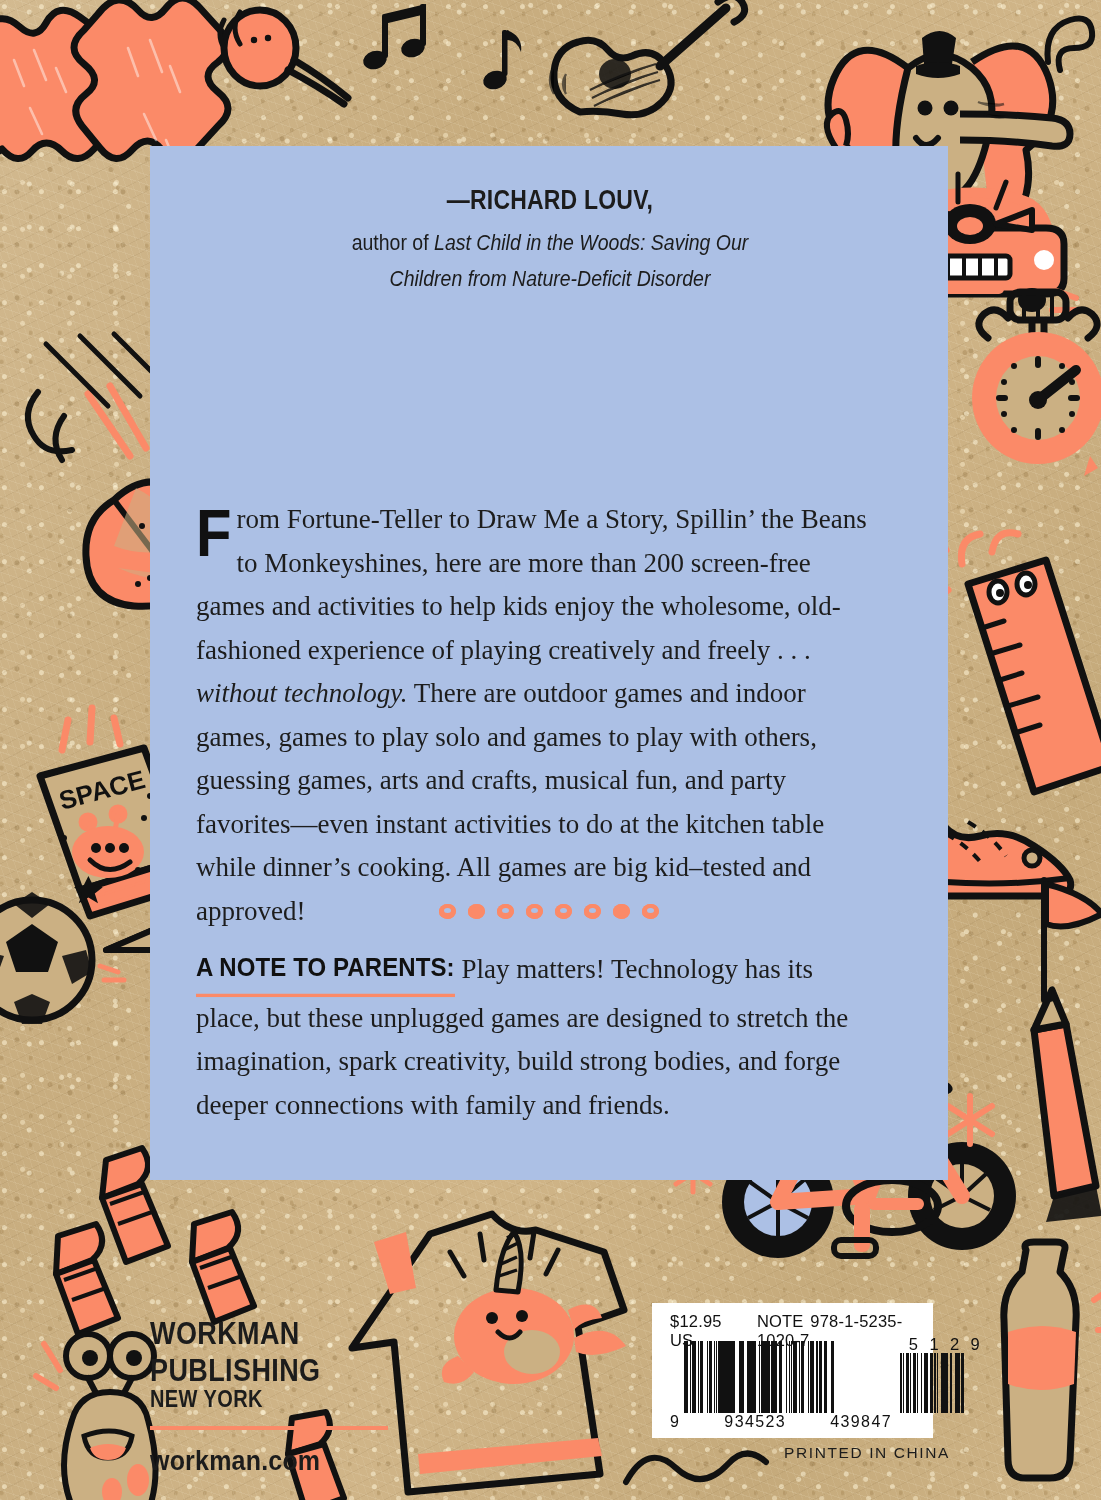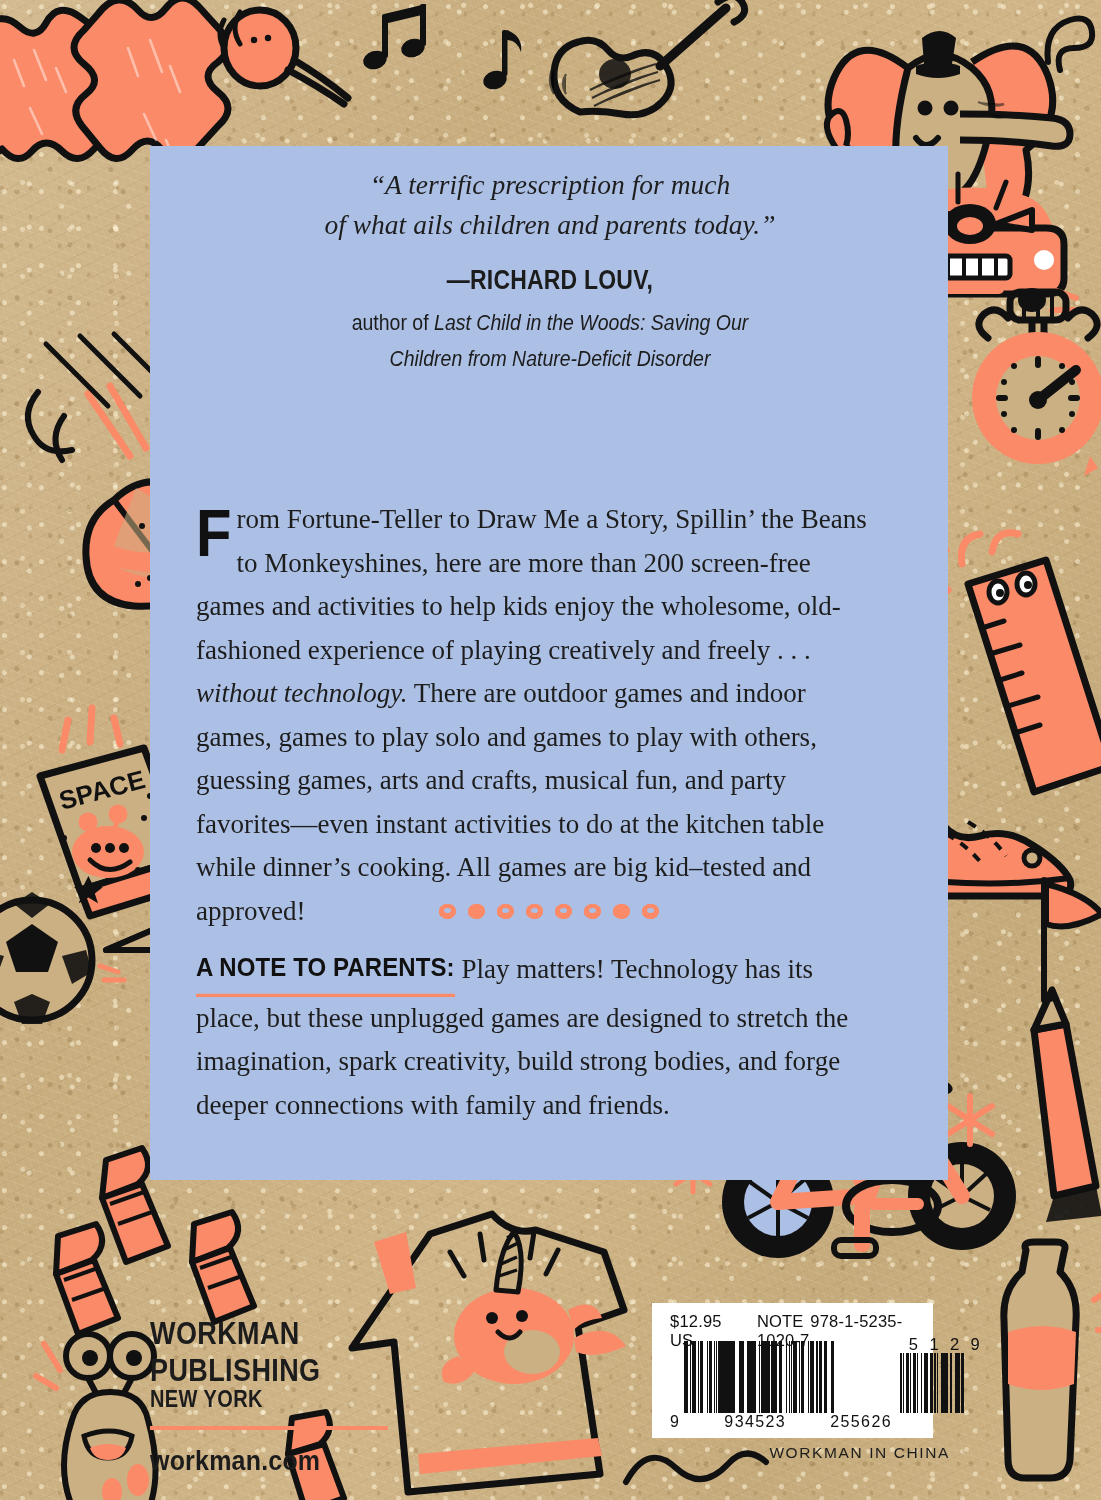--- a/index.html
+++ b/index.html
@@ -682,24 +682,20 @@
     <svg width="50" height="50" viewBox="0 0 50 50">
       <g stroke="#fb8a68" stroke-width="5" stroke-linecap="round">
           <path d="M25 4 l0 42M7 13 l36 24M43 13 l-36 24"></path>
         </g>
     </svg>
   </div>
 
   <div id="blue-panel"></div>
 
   <div id="blurb-block">
-    <p id="blurb-quote">
-      <span>“A terrific prescription for much</span><br>
-      <span>of what ails children and parents today.”</span>
-    </p>
     <p id="blurb-attrib-name">—RICHARD LOUV,</p>
     <p id="blurb-attrib-role">
       <span>author of </span><span class="ital">Last Child in the Woods: Saving Our</span><br>
       <span class="ital">Children from Nature-Deficit Disorder</span>
     </p>
   </div>
 
 
   <div id="body-copy">
     <span id="dropcap">F</span><span>rom Fortune-Teller to Draw Me a Story, Spillin’ the Beans to Monkeyshines, here are more than 200 screen-free games and activities to help kids enjoy the wholesome, old-fashioned experience of playing creatively and freely . . . </span><em>without technology.</em><span> There are outdoor games and indoor games, games to play solo and games to play with others, guessing games, arts and crafts, musical fun, and party favorites—even instant activities to do at the kitchen table while dinner’s cooking. All games are big kid–tested and approved!</span>
@@ -825,21 +821,21 @@
         <i style="width:1px"></i>
         <i style="width:2px;background:transparent"></i>
         <i style="width:3px"></i>
         <i style="width:4px;background:transparent"></i>
         <i style="width:3px"></i>
         <i style="width:4px;background:transparent"></i>
       </div>
     <div id="ean-digits">
       <span>9</span>
       <span>934523</span>
-      <span>255626</span>
+      <span>439847</span>
     </div>
     <div id="addon-digits">5 1 2 9 5</div>
     <div id="barcode-addon" class="bars">
         <i style="width:2px"></i>
         <i style="width:1px;background:transparent"></i>
         <i style="width:1px"></i>
         <i style="width:2px;background:transparent"></i>
         <i style="width:3px"></i>
         <i style="width:1px;background:transparent"></i>
         <i style="width:1px"></i>
@@ -871,15 +867,15 @@
         <i style="width:1px"></i>
         <i style="width:3px;background:transparent"></i>
         <i style="width:2px"></i>
         <i style="width:undefinedpx;background:transparent"></i>
         <i style="width:3px"></i>
         <i style="width:1px;background:transparent"></i>
         <i style="width:3px"></i>
         <i style="width:1px;background:transparent"></i>
       </div>
   </div>
-  <div id="printed-in">WORKMAN IN CHINA</div>
+  <div id="printed-in">PRINTED IN CHINA</div>
 
 </div>
 
 </body></html>

